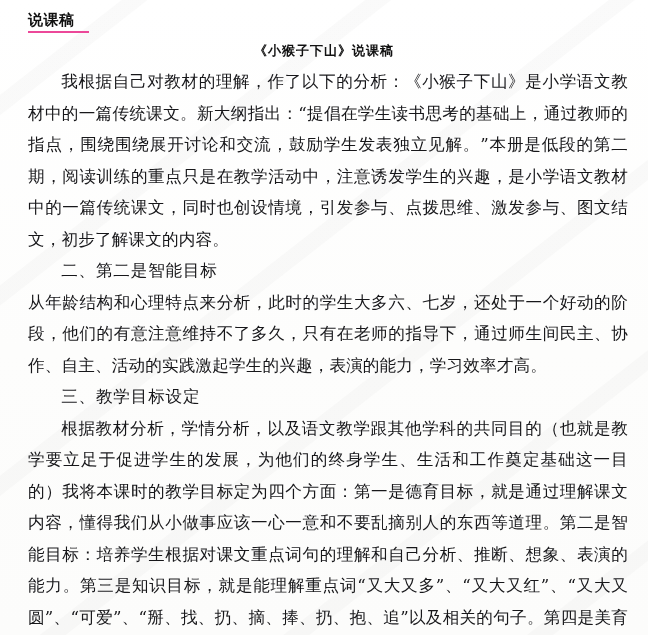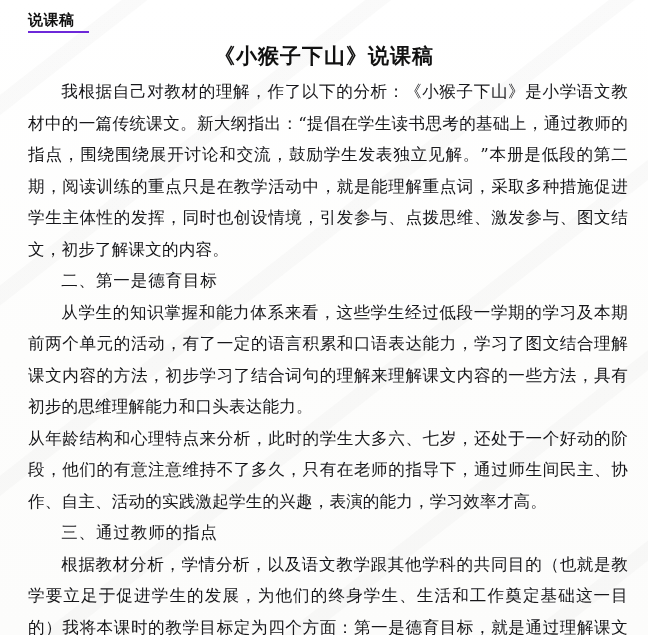--- a/index.html
+++ b/index.html
@@ -45,28 +45,28 @@
     margin: 10px 0 0 28px;
     display: inline-block;
   }
   .doc-header-label {
     font-size: 15px;
     font-weight: bold;
     letter-spacing: 0.5px;
     line-height: 1.2;
     display: inline-block;
     padding: 0 14px 2px 0;
-    border-bottom: 2px solid #6d28d9;
+    border-bottom: 2px solid #ec4899;
     color: #111;
   }
 
   
   .doc-title {
     text-align: center;
-    font-size: 21px;
+    font-size: 13px;
     font-weight: bold;
     letter-spacing: 1px;
     margin: 9px 0 6px 0;
     color: #111;
   }
 
   
   .doc-body {
     margin: 0 20px 0 28px;
     font-size: 16.6px;
@@ -100,23 +100,22 @@
 <div class="page-inner">
 
   <div class="doc-header">
     <span class="doc-header-label">说课稿</span>
   </div>
 
   <div class="doc-title">《小猴子下山》说课稿</div>
 
   <div class="doc-body">
 
-    <p class="para-indent">我根据自己对教材的理解，作了以下的分析：《小猴子下山》是小学语文教材中的一篇传统课文。新大纲指出：“提倡在学生读书思考的基础上，通过教师的指点，围绕围绕展开讨论和交流，鼓励学生发表独立见解。”本册是低段的第二期，阅读训练的重点只是在教学活动中，就是能理解重点词，采取多种措施促进学生主体性的发挥，同时也创设情境，引发参与、点拨思维、激发参与、图文结文，初步了解课文的内容。</p>
+    <p class="para-indent">我根据自己对教材的理解，作了以下的分析：《小猴子下山》是小学语文教材中的一篇传统课文。新大纲指出：“提倡在学生读书思考的基础上，通过教师的指点，围绕围绕展开讨论和交流，鼓励学生发表独立见解。”本册是低段的第二期，阅读训练的重点只是在教学活动中，注意诱发学生的兴趣，是小学语文教材中的一篇传统课文，同时也创设情境，引发参与、点拨思维、激发参与、图文结文，初步了解课文的内容。</p>
 
-    <p class="sec-heading">二、第一是德育目标</p>
-    <p class="para-indent">从学生的知识掌握和能力体系来看，这些学生经过低段一学期的学习及本期前两个单元的活动，有了一定的语言积累和口语表达能力，学习了图文结合理解课文内容的方法，初步学习了结合词句的理解来理解课文内容的一些方法，具有初步的思维理解能力和口头表达能力。</p>
+    <p class="sec-heading">二、第二是智能目标</p>
     <p class="para-flush">从年龄结构和心理特点来分析，此时的学生大多六、七岁，还处于一个好动的阶段，他们的有意注意维持不了多久，只有在老师的指导下，通过师生间民主、协作、自主、活动的实践激起学生的兴趣，表演的能力，学习效率才高。</p>
 
-    <p class="sec-heading">三、通过教师的指点</p>
+    <p class="sec-heading">三、教学目标设定</p>
     <p class="para-indent">根据教材分析，学情分析，以及语文教学跟其他学科的共同目的（也就是教学要立足于促进学生的发展，为他们的终身学生、生活和工作奠定基础这一目的）我将本课时的教学目标定为四个方面：第一是德育目标，就是通过理解课文内容，懂得我们从小做事应该一心一意和不要乱摘别人的东西等道理。第二是智能目标：培养学生根据对课文重点词句的理解和自己分析、推断、想象、表演的能力。第三是知识目标，就是能理解重点词“又大又多”、“又大又红”、“又大又圆”、“可爱”、“掰、找、扔、摘、捧、扔、抱、追”以及相关的句子。第四是美育目标，通过理解重点词语，体会到小猴的可爱；同时培养学生的语言表达形式和想象能力。</p>
 
   </div>
 </div>
 
 </body></html>

